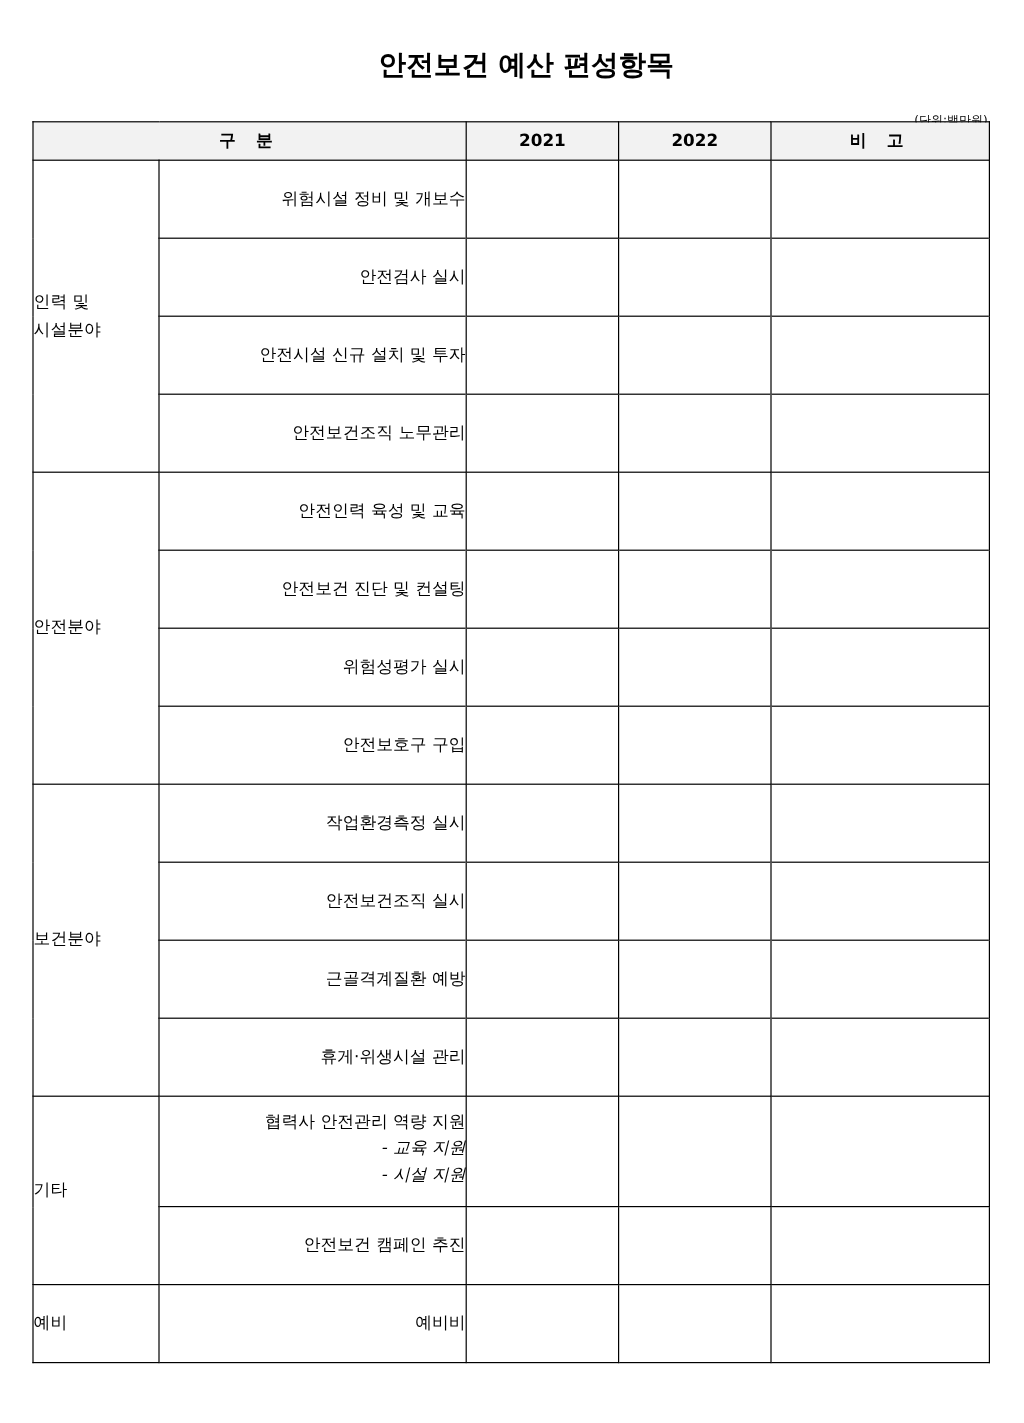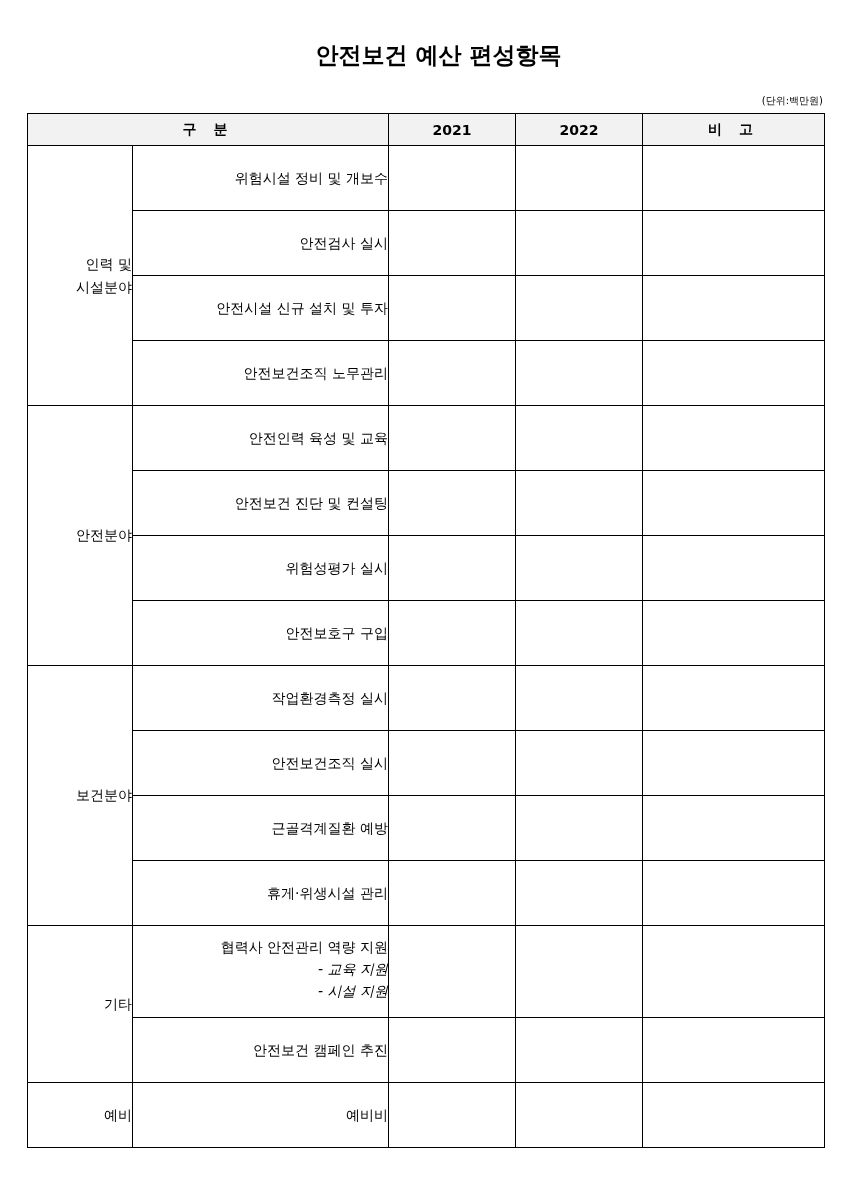--- a/index.html
+++ b/index.html
@@ -29,21 +29,21 @@
     .unit {
       position: absolute;
       right: 30px;
       top: 91px;
       font-size: 10px;
       line-height: 20px;
     }
     table.budget {
       position: absolute;
       left: 27px;
-      top: 113px;
+      top: 101px;
       width: 641px;
       border-collapse: collapse;
       table-layout: fixed;
     }
     table.budget td, table.budget th {
       border: 1.5px solid #000;
       padding: 0;
       font-size: 14px;
       font-weight: normal;
     }
@@ -54,21 +54,21 @@
       text-align: center;
       font-size: 14px;
     }
     .col-cat   { width: 105px; }
     .col-item  { width: 256px; }
     .col-y1    { width: 127px; }
     .col-y2    { width: 127px; }
     .col-note  { width: 182px; }
 
     td.cat {
-      text-align: right;
+      text-align: left;
       vertical-align: middle;
       line-height: 23px;
     }
     td.item {
       text-align: right;
       padding-left: 9px !important;
       vertical-align: middle;
       height: 64px;
       line-height: 22px;
     }

